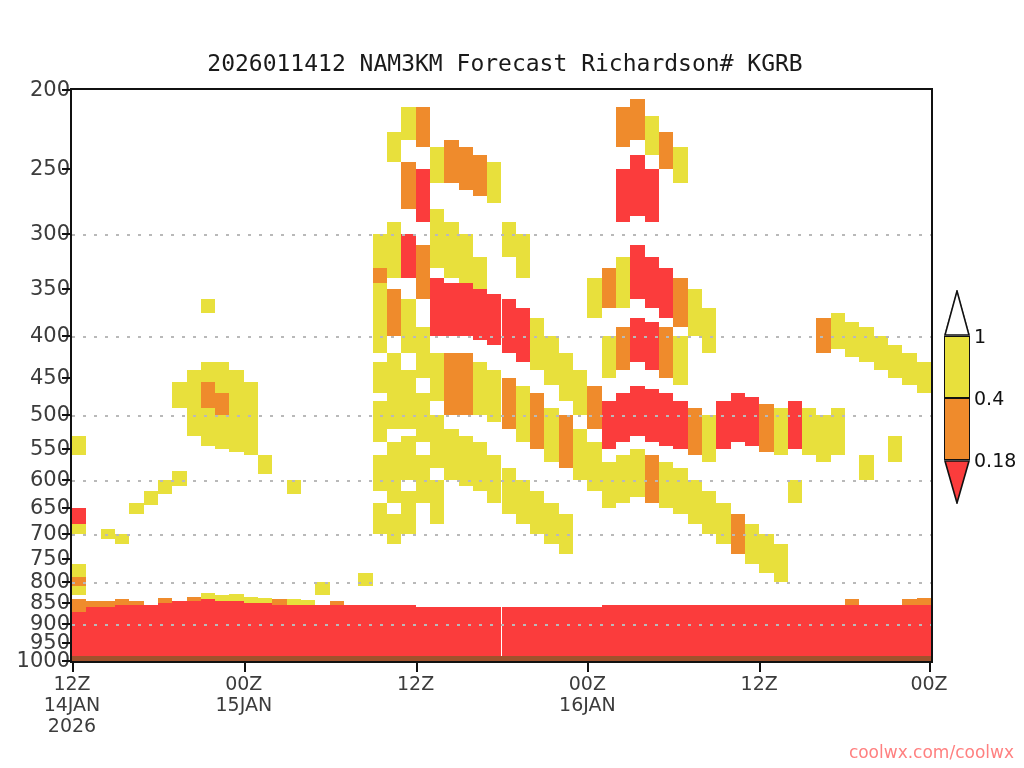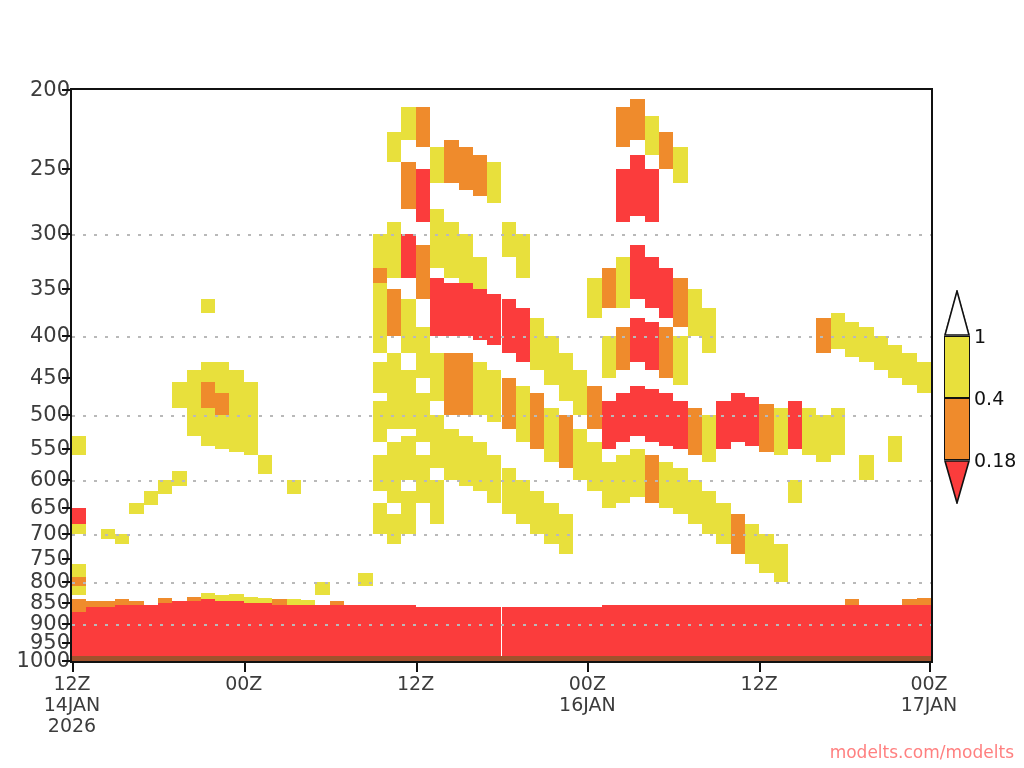--- a/index.html
+++ b/index.html
@@ -140,20 +140,21 @@
     color: #111111;
     transform: translateY(-11px);
     white-space: pre;
   }
 </style>
 </head>
 <body>
 
 <div id="chart-root">
 
+  <div class="title">2026011412 NAM3KM Forecast Richardson# KGRB</div>
 
   <div id="yaxis">
       <div class="ytick-label" style="top: 1px;">200</div>
       <div class="ytick-mark" style="top: 1px;"></div>
       <div class="ytick-label" style="top: 80.1674px;">250</div>
       <div class="ytick-mark" style="top: 80.1674px;"></div>
       <div class="ytick-label" style="top: 144.852px;">300</div>
       <div class="ytick-mark" style="top: 144.852px;"></div>
       <div class="ytick-label" style="top: 199.542px;">350</div>
       <div class="ytick-mark" style="top: 199.542px;"></div>
@@ -440,42 +441,42 @@
       </div>
     <div id="terrain-layer">
       <div id="terrain" style="top: 565.638px; height: 5.36205px;"></div>
     </div>
   </div>
 
   <div id="xaxis">
       <div class="xtick-mark" style="left: 2px;"></div>
       <div class="xtick-label" style="left: 2px;"><div>12Z</div><div>14JAN</div><div>2026</div></div>
       <div class="xtick-mark" style="left: 173.8px;"></div>
-      <div class="xtick-label" style="left: 173.8px;"><div>00Z</div></div>
+      <div class="xtick-label" style="left: 173.8px;"><div>00Z</div><div>15JAN</div></div>
       <div class="xtick-mark" style="left: 345.6px;"></div>
       <div class="xtick-label" style="left: 345.6px;"><div>12Z</div></div>
       <div class="xtick-mark" style="left: 517.4px;"></div>
       <div class="xtick-label" style="left: 517.4px;"><div>00Z</div><div>16JAN</div></div>
       <div class="xtick-mark" style="left: 689.2px;"></div>
       <div class="xtick-label" style="left: 689.2px;"><div>12Z</div></div>
       <div class="xtick-mark" style="left: 859px;"></div>
-      <div class="xtick-label" style="left: 859px;"><div>00Z</div><div>17JAN</div></div>
+      <div class="xtick-label" style="left: 859px;"><div>00Z</div></div>
     </div>
 
 
   <div id="colorbar">
       <div class="cb-arrow" style="top: 0px; border-left: 13px solid transparent; border-right: 13px solid transparent; border-bottom: 46px solid rgb(255, 255, 255); filter: drop-shadow(rgb(17, 17, 17) 0px 0px 0px);"></div>
       <svg width="26" height="46" style="position: absolute; left: 0px; top: 0px;">
         <polygon points="13,1 25,45 1,45" fill="#ffffff" stroke="#111" stroke-width="1.6"></polygon>
       </svg>
       <div class="cb-band" style="top: 46px; height: 62px; background: rgb(232, 224, 60);"></div>
       <div class="cb-band" style="top: 108px; height: 62px; background: rgb(239, 139, 44);"></div>
       <svg width="26" height="44" style="position: absolute; left: 0px; top: 170px;">
         <polygon points="1,1 25,1 13,43" fill="#fb3c3c" stroke="#111" stroke-width="1.6"></polygon>
       </svg>
       <div class="cb-tick-label" style="top: 46px;">1</div>
       <div class="cb-tick-label" style="top: 108px;">0.4</div>
       <div class="cb-tick-label" style="top: 170px;">0.18</div>
     </div>
 
-  <div class="watermark">modelts.com/modelts</div>
+  <div class="watermark">coolwx.com/coolwx</div>
 
 </div>
 
 </body></html>

